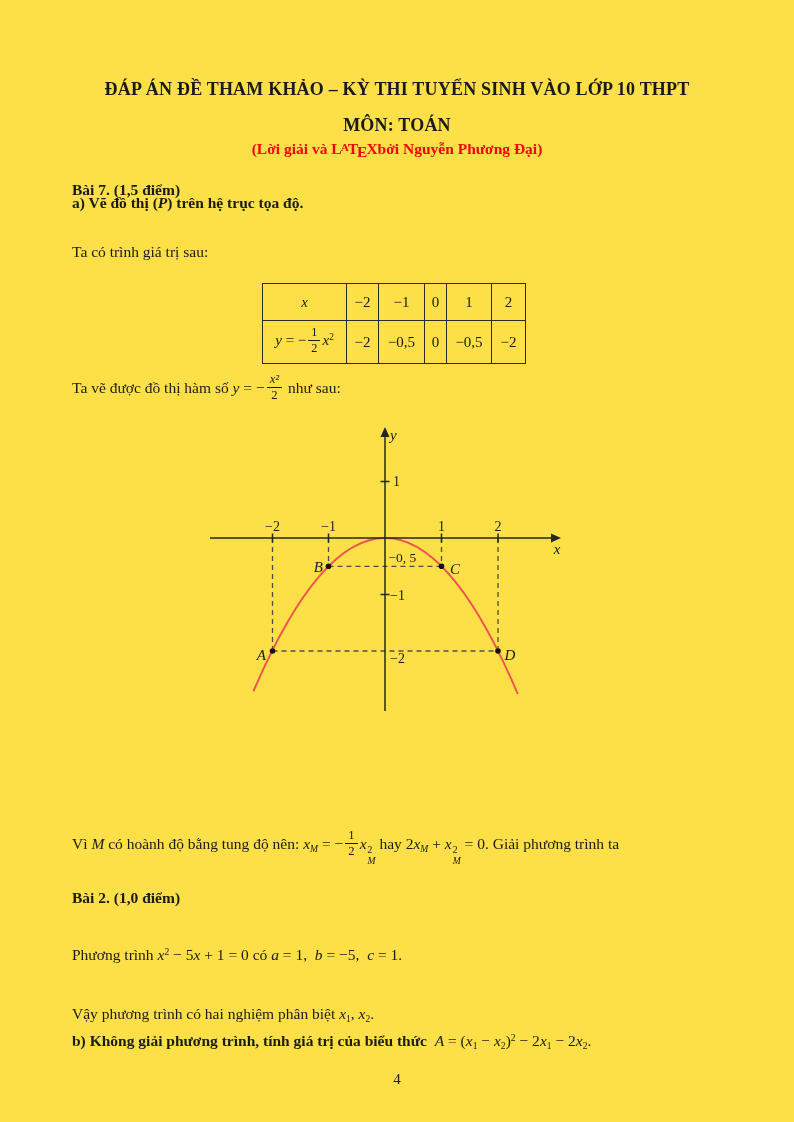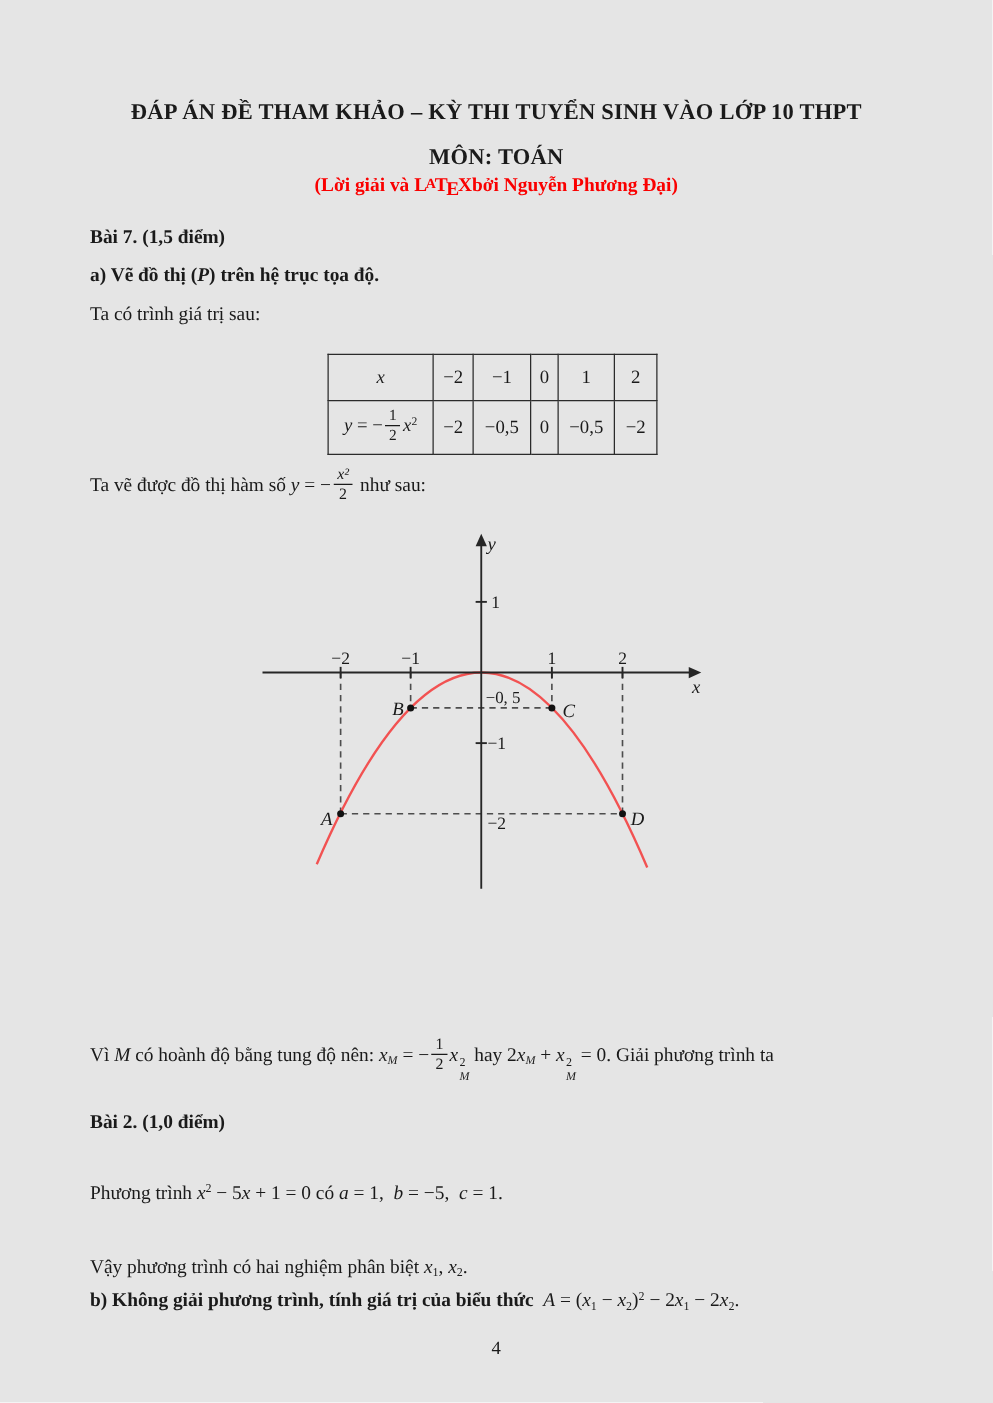--- a/index.html
+++ b/index.html
@@ -1,17 +1,17 @@
 <!DOCTYPE html>
 <html><head>
 <meta charset="utf-8">
 <style>
   html,body{margin:0;padding:0;background:#ffffff;}
   .page{
-    position:relative;width:794px;height:1122px;background:#e5e5e5;
+    position:relative;width:794px;height:1122px;background:#fde047;
     font-family:"Liberation Serif","DejaVu Serif",serif;
     font-size:15.5px;color:#1a1a1a;overflow:hidden;
   }
   .line{position:absolute;left:72px;white-space:nowrap;line-height:1.25;}
   .center{left:0;right:0;text-align:center;}
   .bold{font-weight:700;}
   .title{font-size:18px;font-weight:700;letter-spacing:.2px;}
   .credit{font-weight:700;}
   
   .seg-n{}
@@ -48,21 +48,21 @@
 </head>
 <body>
 
 <div class="page">
 
   <div class="line center title" style="top:78px">ĐÁP ÁN ĐỀ THAM KHẢO – KỲ THI TUYỂN SINH VÀO LỚP 10 THPT</div>
   <div class="line center credit" style="top:139px;color:#fa0000"><span>(Lời giải và </span><span><span>L</span><span style="font-size:.72em;vertical-align:.3em;margin:0 -1px">A</span><span>T</span><span style="vertical-align:-.22em;margin:0 -1px">E</span><span>X</span></span><span>bởi Nguyễn Phương Đại)</span></div>
   <div class="line center title" style="top:114px">MÔN: TOÁN</div>
 
   <div class="line bold" style="top:180px">Bài 7. (1,5 điểm)</div>
-  <div class="line" style="top:211px"><span class="seg-b">a) Vẽ đồ thị (</span><span class="seg-bi">P</span><span class="seg-b">) trên hệ trục tọa độ.</span></div>
+  <div class="line" style="top:193px"><span class="seg-b">a) Vẽ đồ thị (</span><span class="seg-bi">P</span><span class="seg-b">) trên hệ trục tọa độ.</span></div>
   <div class="line" style="top:242px">Ta có trình giá trị sau:</div>
 
   <table class="vtable">
     <colgroup>
       <col style="width:84px">
         <col style="width:32px">
         <col style="width:46px">
       <col style="width:22px">
         <col style="width:45px">
         <col style="width:34px">

